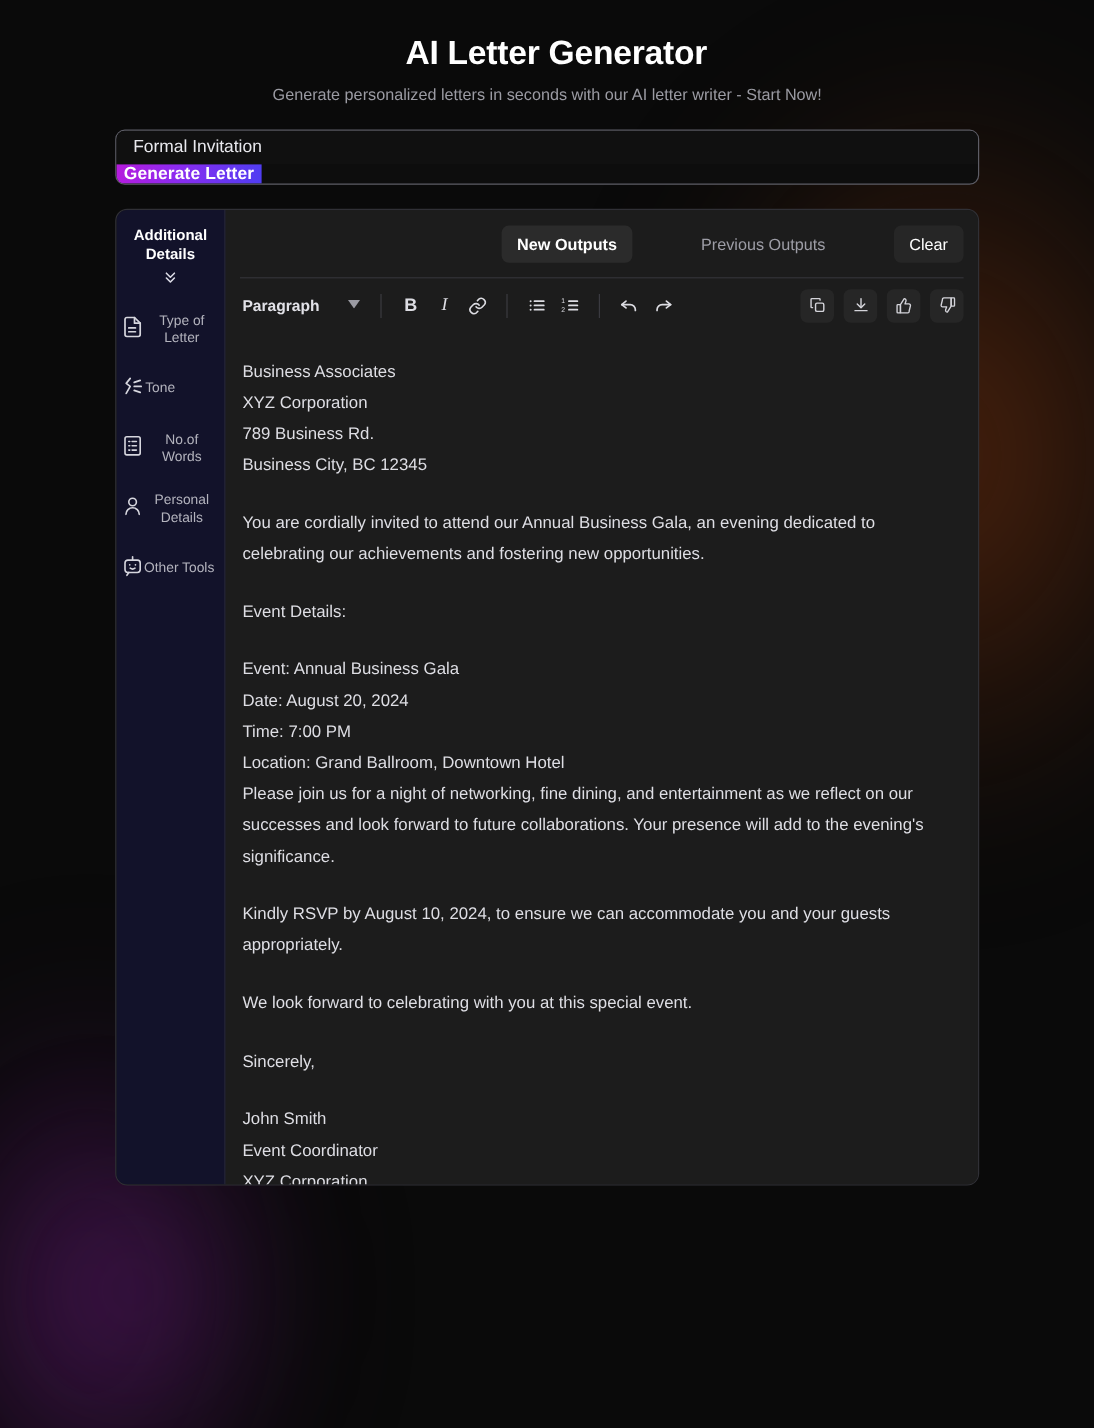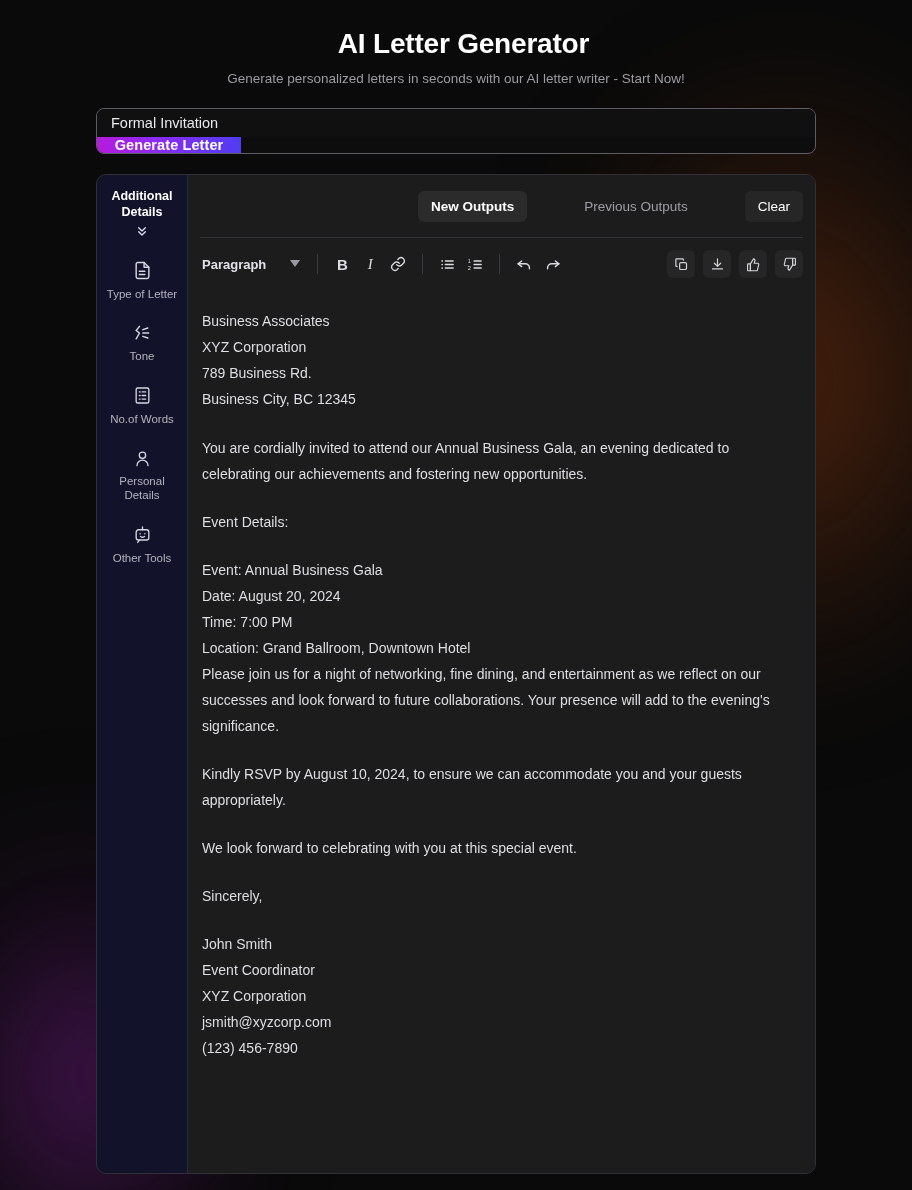--- a/index.html
+++ b/index.html
@@ -75,39 +75,39 @@
     border: none;
     outline: none;
     color: #e9e9ee;
     font-size: 14.5px;
     font-family: "Liberation Sans", sans-serif;
     padding: 0 14px;
   }
   .prompt-input::placeholder { color: #6f6f78; }
   .generate-btn {
     flex: 0 0 auto;
-    width: 144px;
+    width: 121px;
     border: none;
     cursor: pointer;
     color: #ffffff;
     font-size: 14.5px;
     font-weight: bold;
     font-family: "Liberation Sans", sans-serif;
     background: linear-gradient(95deg, #b61bdd 0%, #8b2bf0 42%, #4f3df2 100%);
     display: flex;
     align-items: center;
     justify-content: center;
     letter-spacing: 0.1px;
   }
 
   
   .panel {
     margin: 20px auto 0 auto;
     width: 720px;
-    height: 1000px;
+    height: 814px;
     display: flex;
     border-radius: 10px;
     overflow: hidden;
     border: 1px solid #303036;
     background: #1b1b1b;
   }
 
   
   .sidebar {
     flex: 0 0 90px;
@@ -130,21 +130,21 @@
     margin-top: 3px;
     color: #dcdce6;
     line-height: 1;
     display: flex;
     justify-content: center;
   }
   .sb-item {
     margin-top: 22px;
     width: 90px;
     display: flex;
-    flex-direction: column;
+    flex-direction: row;
     align-items: center;
     cursor: pointer;
     padding: 0 4px;
   }
   .sb-icon {
     color: #d6d6de;
     height: 20px;
     display: flex;
     align-items: center;
     justify-content: center;

